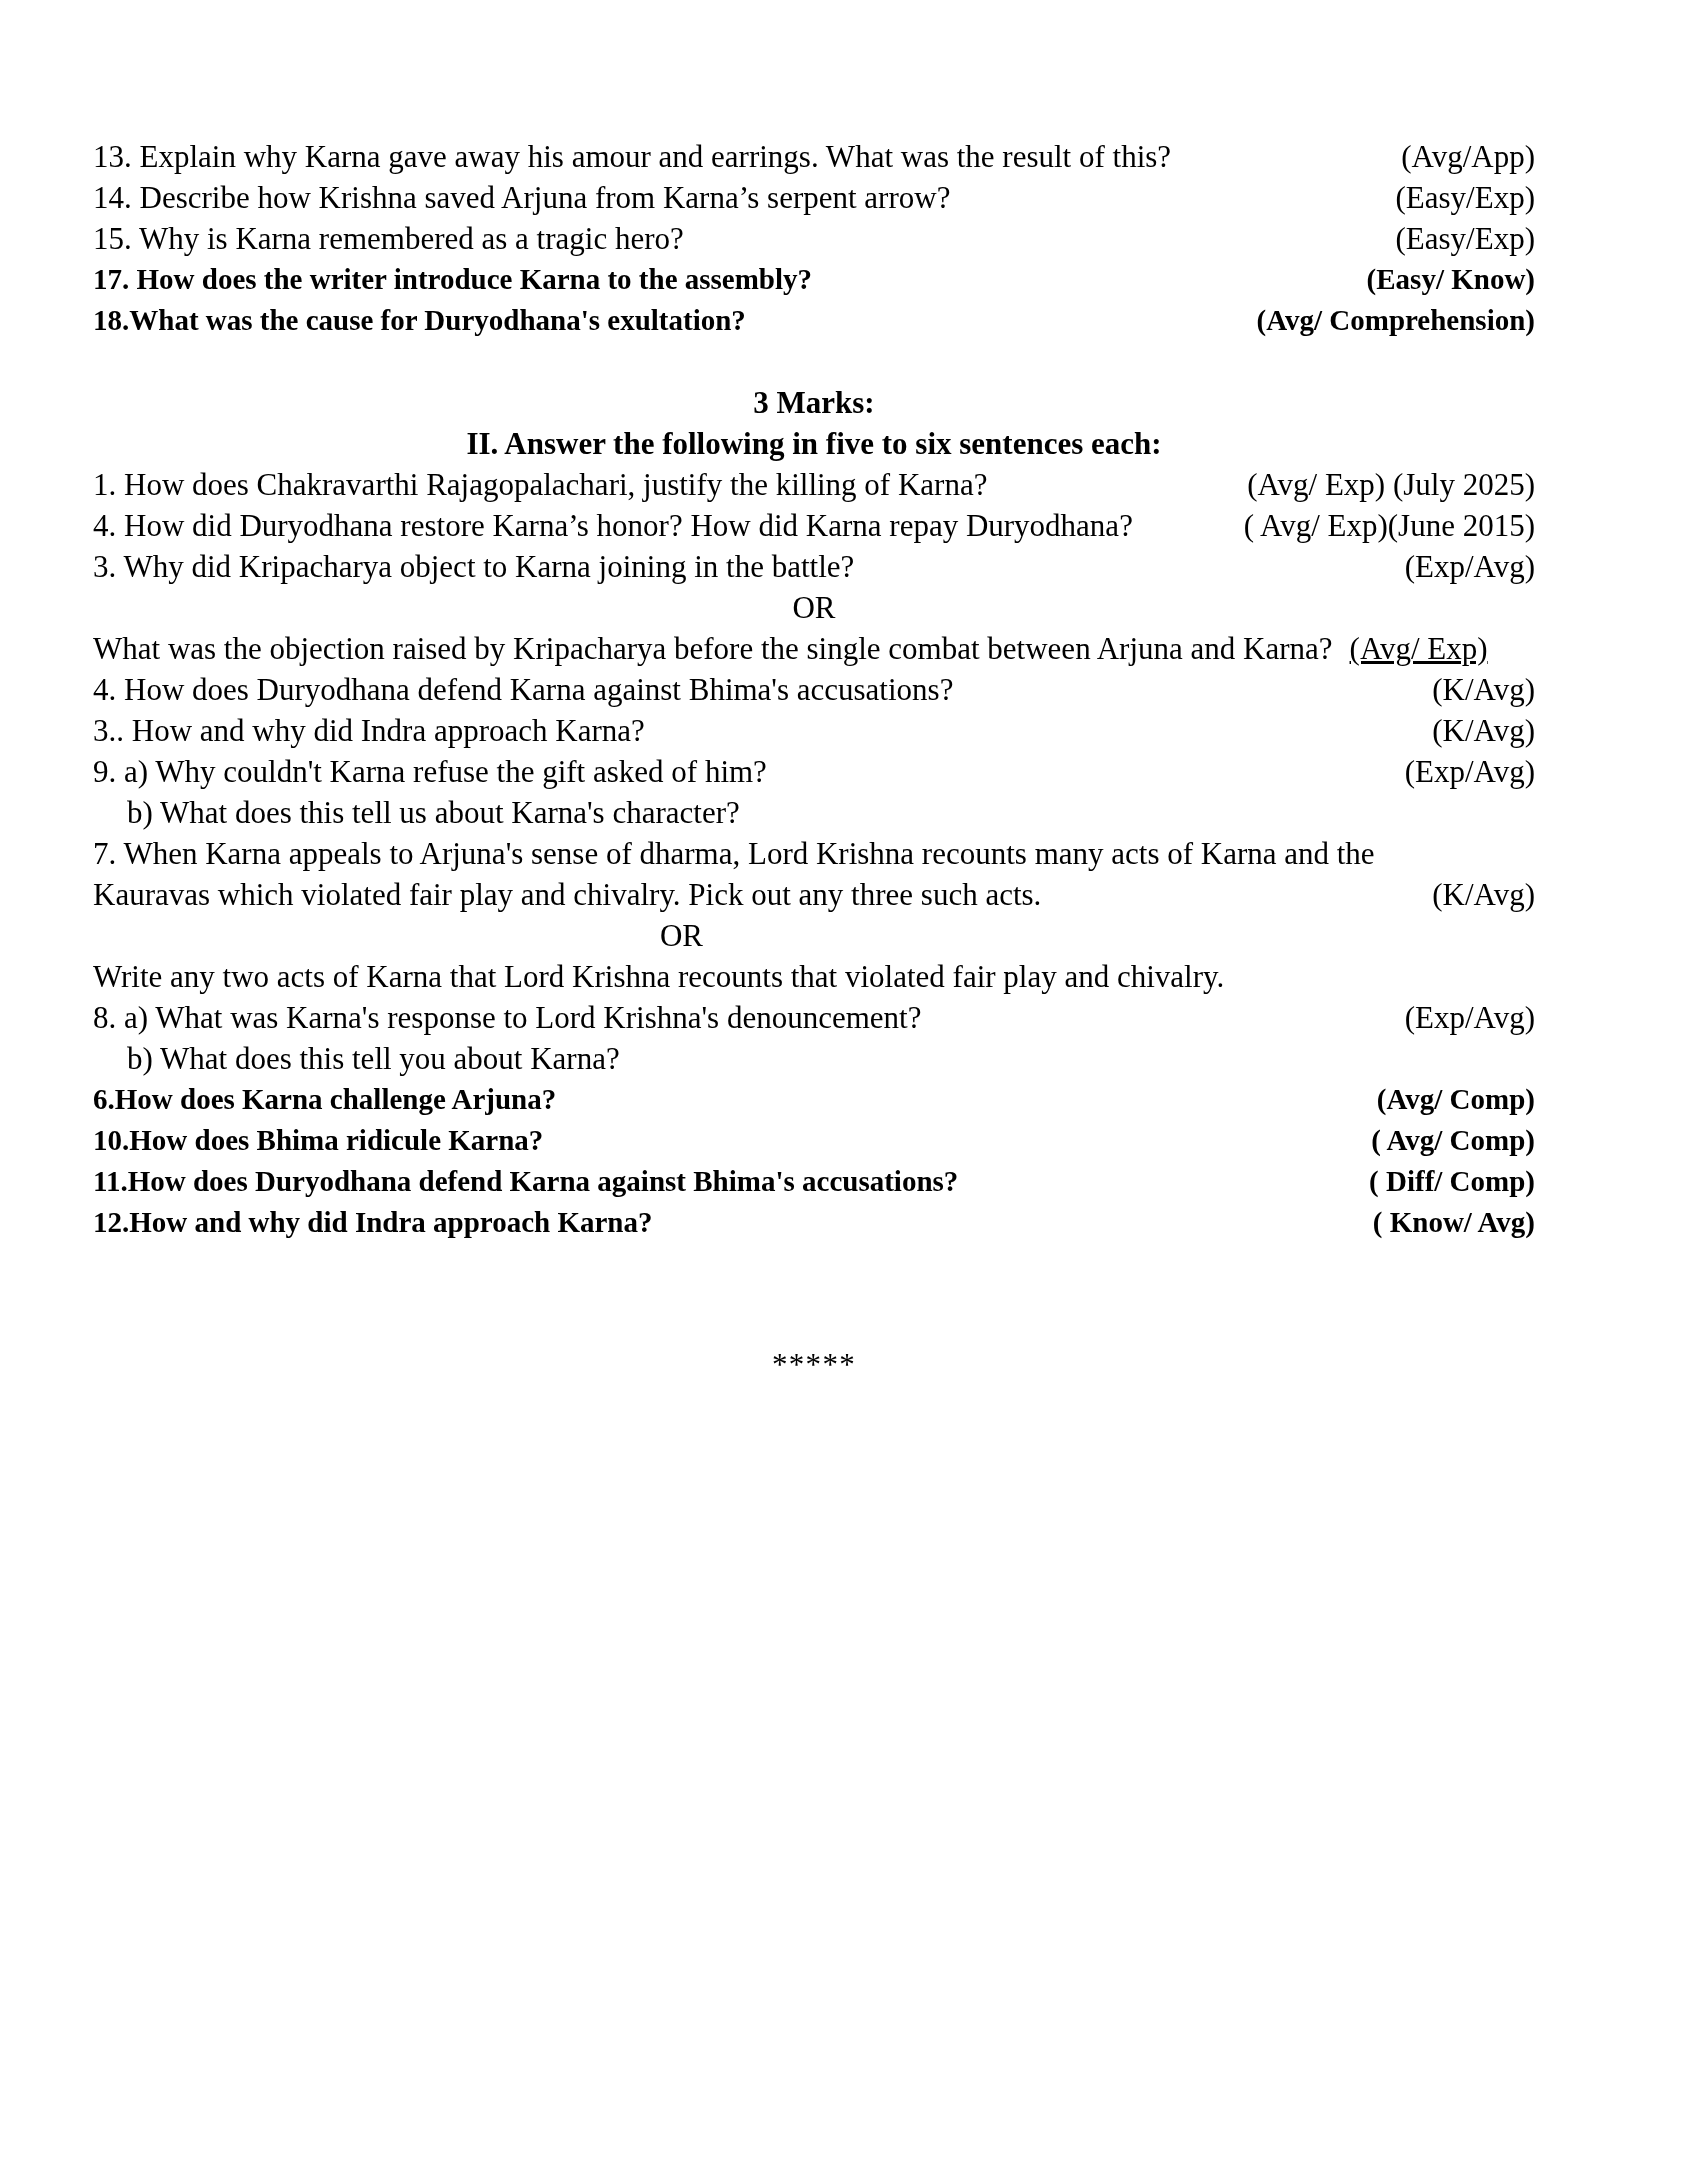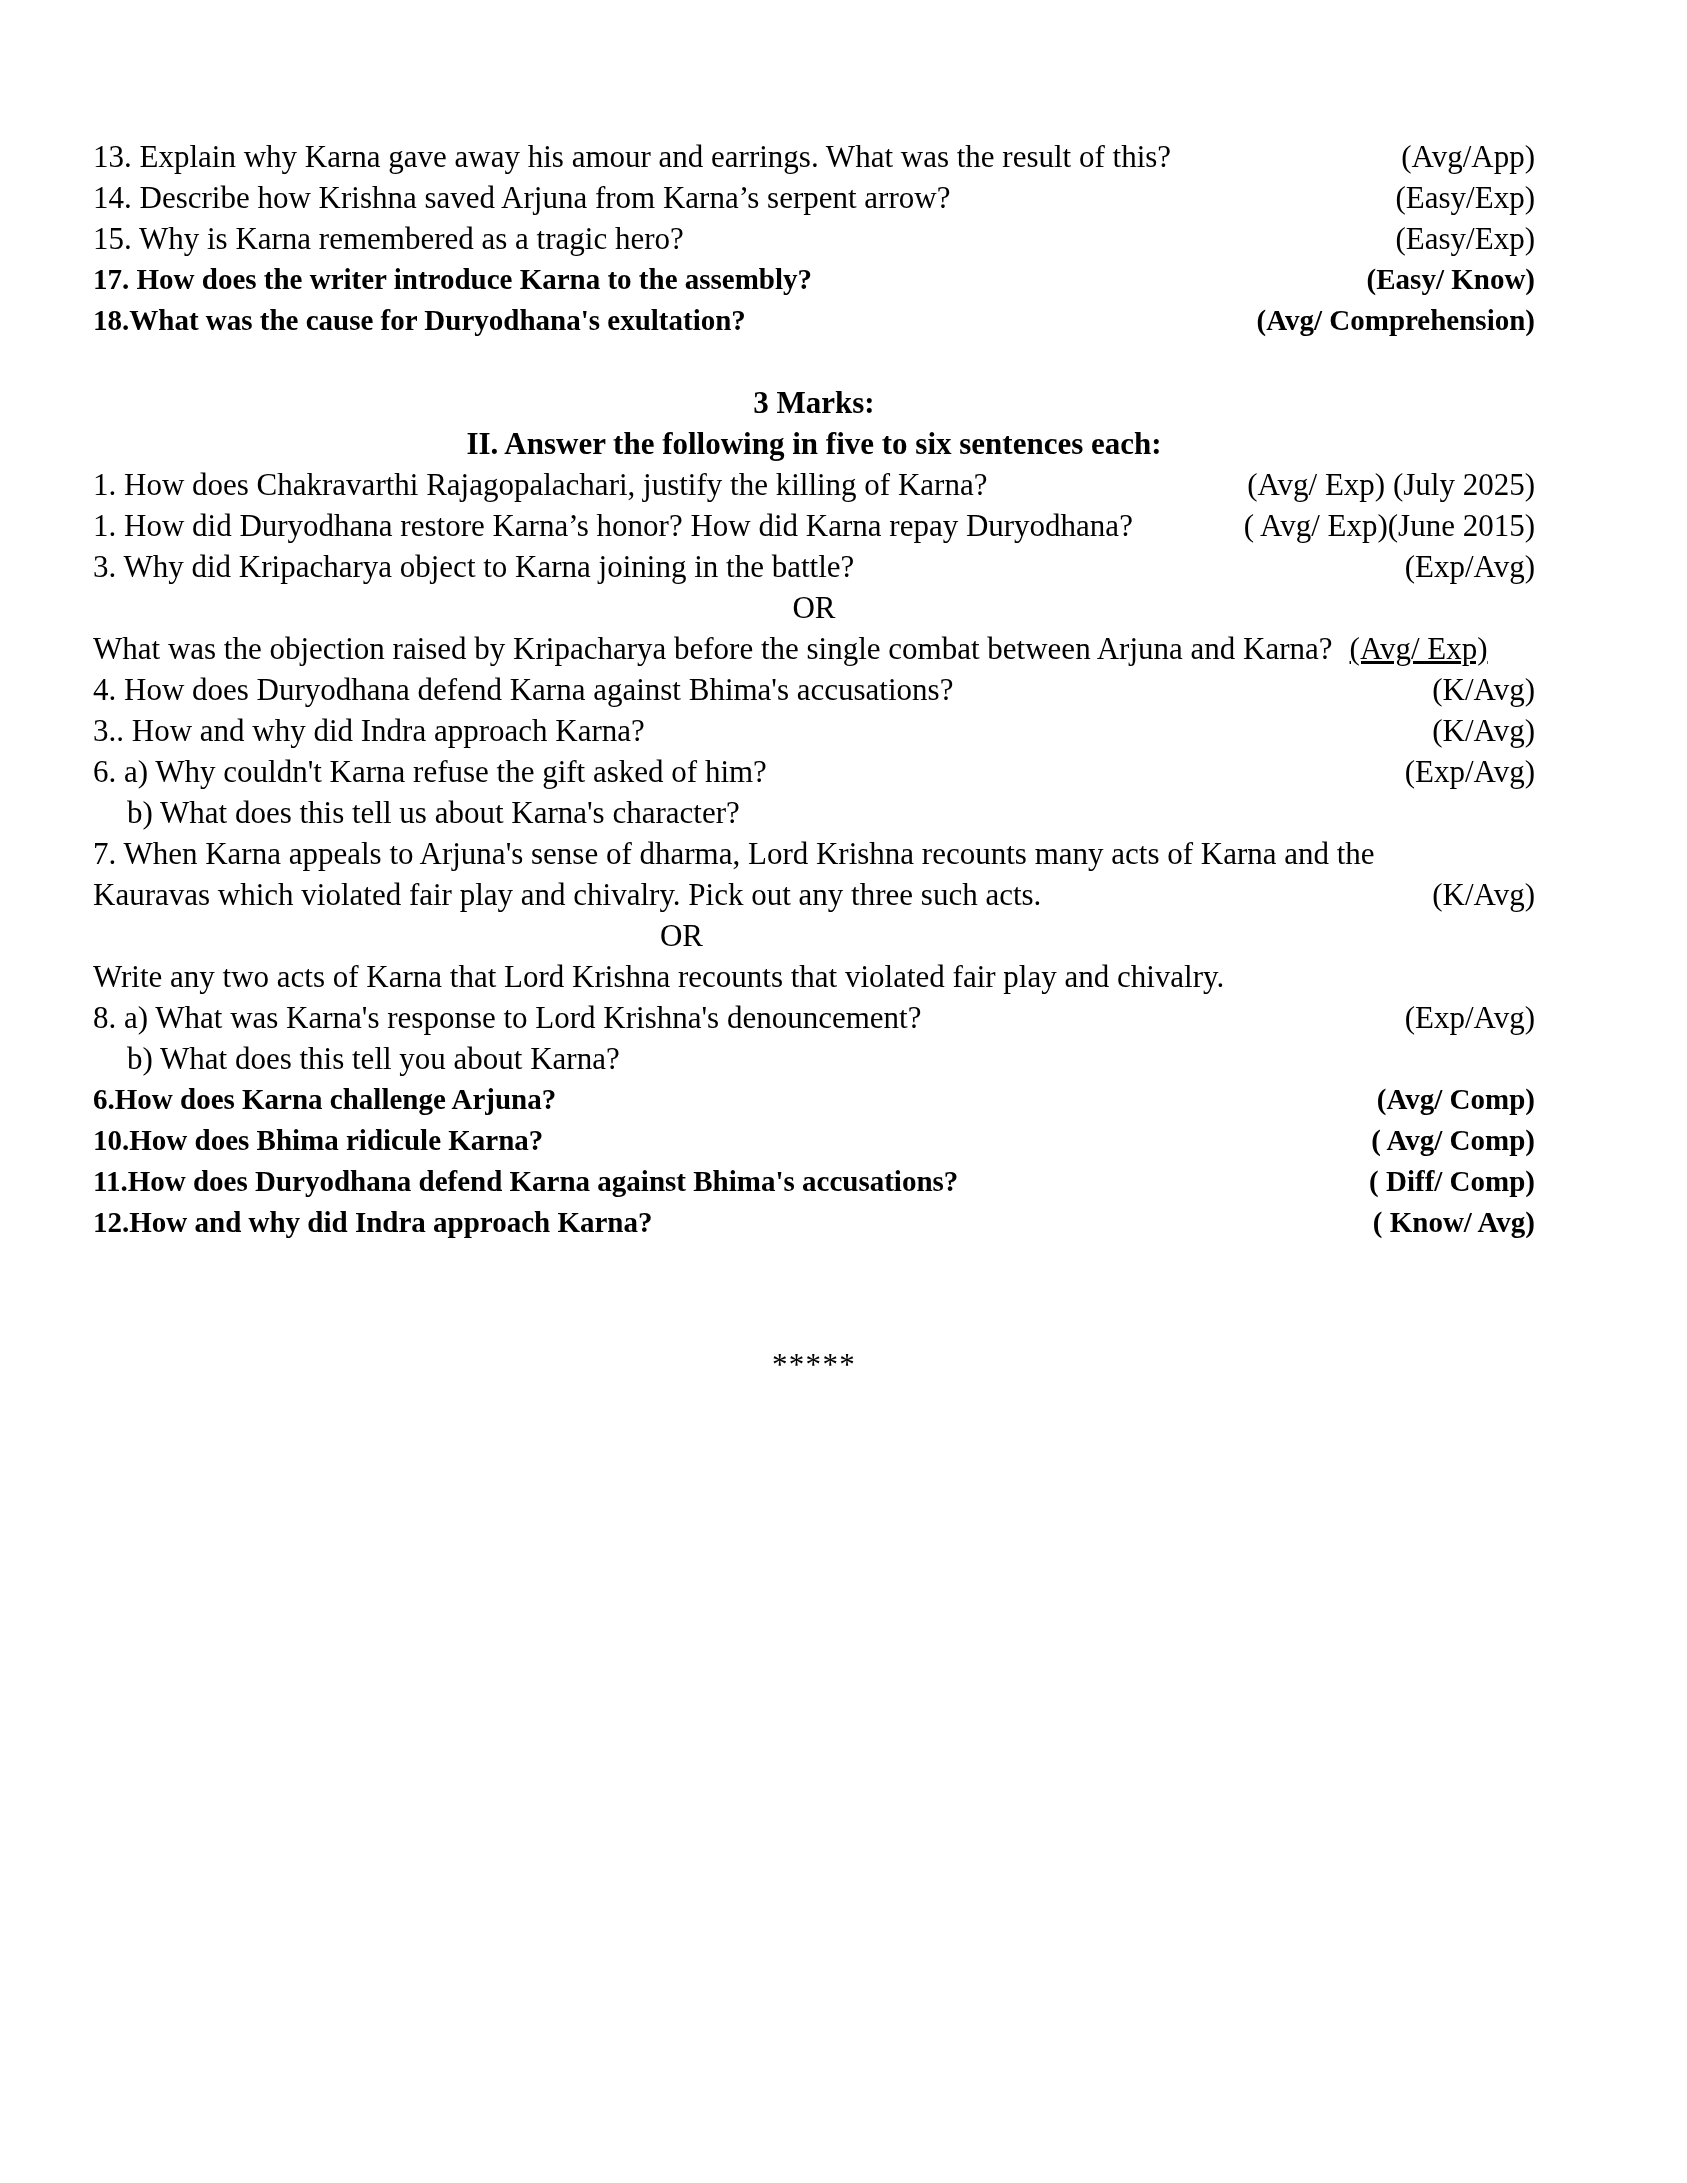--- a/index.html
+++ b/index.html
@@ -69,21 +69,21 @@
   <div class="line heading">II. Answer the following in five to six sentences each:</div>
 
   <section>
 
     <div class="row">
       <span class="q">1.  How does Chakravarthi Rajagopalachari, justify the killing of Karna?</span>
       <span class="tag">(Avg/ Exp) (July 2025)</span>
     </div>
 
     <div class="row">
-      <span class="q">1. How did Duryodhana restore Karna’s honor? How did Karna repay Duryodhana?</span>
+      <span class="q">4. How did Duryodhana restore Karna’s honor? How did Karna repay Duryodhana?</span>
       <span class="tag">( Avg/ Exp)(June 2015)</span>
     </div>
 
     <div class="row">
       <span class="q">3. Why did Kripacharya object to Karna joining in the battle?</span>
       <span class="tag">(Exp/Avg)</span>
     </div>
 
     <div class="or">OR</div>
 
@@ -96,21 +96,21 @@
       <span class="q">4. How does Duryodhana defend Karna against Bhima's accusations?</span>
       <span class="tag">(K/Avg)</span>
     </div>
 
     <div class="row">
       <span class="q">3.. How and why did Indra approach Karna?</span>
       <span class="tag">(K/Avg)</span>
     </div>
 
     <div class="row">
-      <span class="q">6. a) Why couldn't Karna refuse the gift asked of him?</span>
+      <span class="q">9. a) Why couldn't Karna refuse the gift asked of him?</span>
       <span class="tag">(Exp/Avg)</span>
     </div>
 
     <div class="line indent">b) What does this tell us about Karna's character?</div>
 
     <div class="line">7. When Karna appeals to Arjuna's sense of dharma, Lord Krishna recounts many acts of Karna and the</div>
     <div class="row">
       <span class="q">Kauravas which violated fair play and chivalry. Pick out any three such acts.</span>
       <span class="tag">(K/Avg)</span>
     </div>

